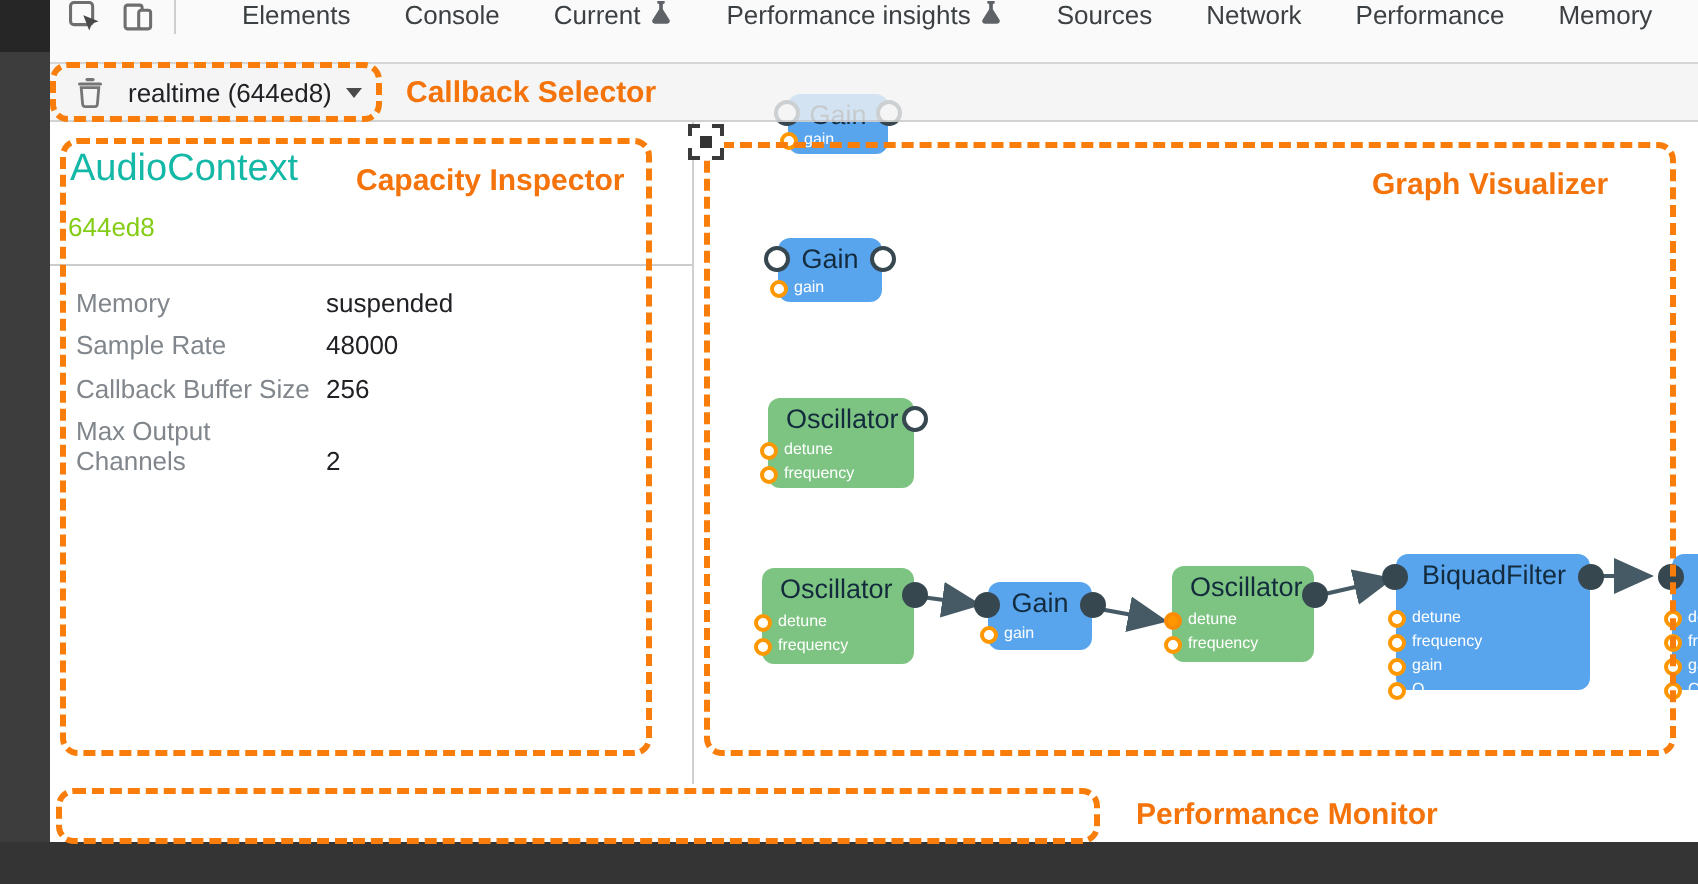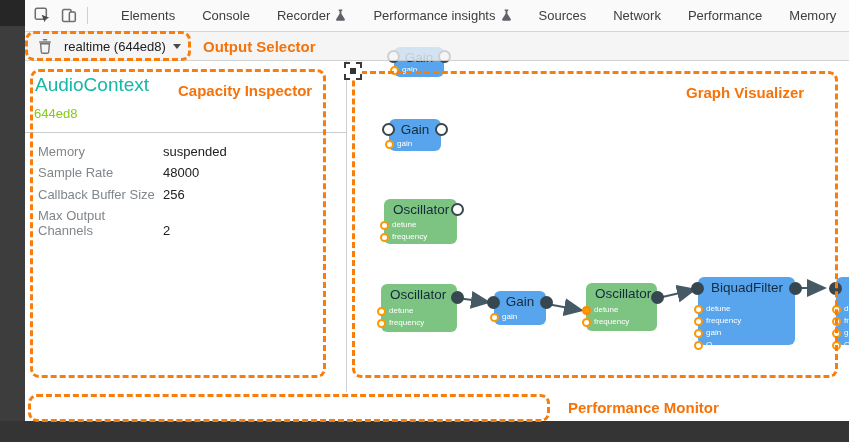--- a/index.html
+++ b/index.html
@@ -8,21 +8,21 @@
   #app { position:relative; width:849px; height:442px; overflow:hidden; background:#3b3b3b; }
 
   
   .left-rail { position:absolute; left:0; top:0; width:25px; height:421px; background:#3d3d3d; z-index:0; }
   .rail-top-sq { position:absolute; left:0; top:0; width:25px; height:26px; background:#262626; }
   .bottom-dark { position:absolute; left:0; top:421px; width:849px; height:21px; background:#343434; z-index:7; }
   .main-bg { position:absolute; left:25px; top:0; width:824px; height:421px; background:#ffffff; z-index:1; }
 
   
   .toolbar { position:absolute; left:25px; top:0; width:824px; height:32px; background:#fafafa;
-             border-bottom:1px solid #d6d6d6; display:flex; align-items:center; z-index:6;
+             border-bottom:1px solid #d6d6d6; display:flex; align-items:flex-start; z-index:6;
              white-space:nowrap; overflow:hidden; }
   .tb-icon { width:17px; height:17px; margin-left:9px; flex:0 0 auto; color:#6e6e6e; }
   .tb-sep { width:1px; height:17px; background:#cfcfcf; margin:0 6px 0 10px; flex:0 0 auto; }
   .tab { font-size:13px; color:#3c4043; margin-left:27px; flex:0 0 auto; cursor:default; }
   .flask { width:11px; height:13px; margin-left:5px; flex:0 0 auto; color:#5f6368; }
 
   
   .ctx-row { position:absolute; left:25px; top:32px; width:824px; height:29px;
              background:rgba(243,243,243,0.8); border-bottom:1px solid rgba(180,180,180,0.55);
              display:flex; align-items:center; z-index:5; }
@@ -176,21 +176,21 @@
       <rect x="1.5" y="1.5" width="13" height="13" rx="2" fill="none" stroke="currentColor" stroke-width="1.8"></rect>
       <path d="M9 9 L18 12.5 L14 14 L12.5 18 Z" fill="#4a4a4a"></path>
     </svg>
     <svg class="tb-icon" viewBox="0 0 20 20">
       <rect x="3" y="3" width="10" height="14" rx="1.5" fill="none" stroke="currentColor" stroke-width="1.8"></rect>
       <rect x="11" y="6" width="7" height="11" rx="1.5" fill="#fafafa" stroke="currentColor" stroke-width="1.8"></rect>
     </svg>
     <span class="tb-sep"></span>
     <span class="tab">Elements</span>
     <span class="tab">Console</span>
-    <span class="tab">Recorder</span>
+    <span class="tab">Current</span>
     <svg class="flask" viewBox="0 0 12 14">
       <path d="M4 0.5h4v1.2l-1 .5v2.8l3.6 5.7c.6 1-.1 2.1-1.3 2.1H2.7c-1.2 0-1.9-1.1-1.3-2.1L5 5V2.2l-1-.5z" fill="#5f6368"></path>
     </svg>
     <span class="tab">Performance insights</span>
     <svg class="flask" viewBox="0 0 12 14">
       <path d="M4 0.5h4v1.2l-1 .5v2.8l3.6 5.7c.6 1-.1 2.1-1.3 2.1H2.7c-1.2 0-1.9-1.1-1.3-2.1L5 5V2.2l-1-.5z" fill="#5f6368"></path>
     </svg>
     <span class="tab">Sources</span>
     <span class="tab">Network</span>
     <span class="tab">Performance</span>
@@ -224,21 +224,21 @@
   <div class="prop-row" style="top:208px">
     <span class="lab">Max Output Channels</span><span class="val">2</span>
   </div>
 
   <div class="status-bar">
     <span class="status-text">Current Time: 0.000 s | Callback Interval: μ = 0.000 ms σ = 0.000 ms | Render Capacity: 0.000 %</span>
   </div>
   <div class="bottom-dark"></div>
 
   <div class="ann" style="left:25px;top:31px;width:166px;height:30px"></div>
-  <div class="ann-label" style="left:203px;top:38px">Output Selector</div>
+  <div class="ann-label" style="left:203px;top:38px">Callback Selector</div>
 
   <div class="ann" style="left:30px;top:69px;width:296px;height:309px"></div>
   <div class="ann-label" style="left:178px;top:82px">Capacity Inspector</div>
 
   <div class="ann" style="left:352px;top:71px;width:486px;height:307px"></div>
   <div class="ann-label" style="left:686px;top:84px">Graph Visualizer</div>
   <div class="handle-sq"></div>
 
   <div class="ann" style="left:28px;top:394px;width:522px;height:28px"></div>
   <div class="ann-label" style="left:568px;top:399px">Performance Monitor</div>

